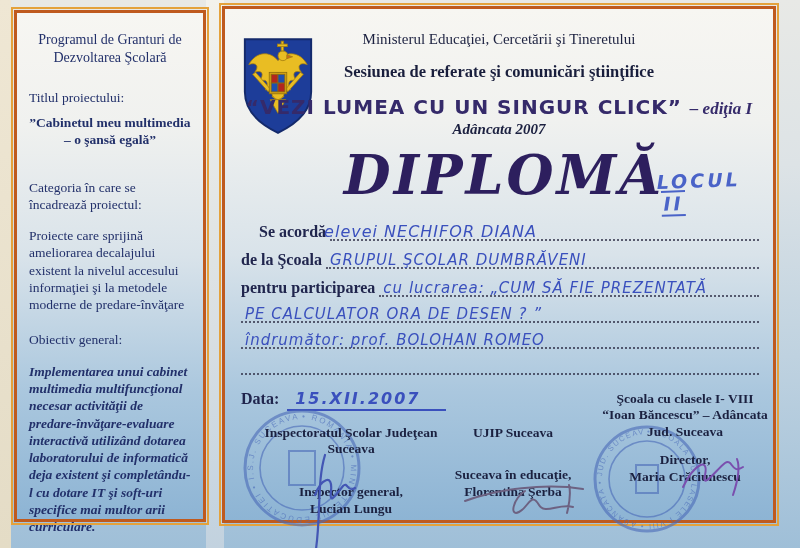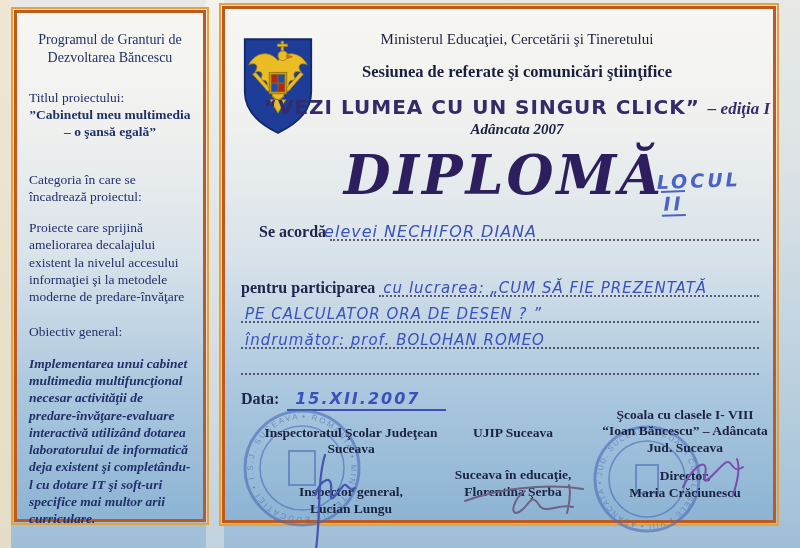--- a/index.html
+++ b/index.html
@@ -19,28 +19,28 @@
     background:linear-gradient(180deg,#f7f6f2 0%,#f0f1ef 22%,#d9e3ea 48%,#aac7de 75%,#8db4d4 100%);
     box-sizing:border-box;
   }
   #left-panel{left:14px;top:10px;width:192px;height:512px;padding:18px 12px;color:#22306a;}
   #main-panel{left:222px;top:6px;width:554px;height:517px;}
 
   
   .lp-center{text-align:center;}
   .lp-p{margin:0 0 14px 0;font-size:13.5px;line-height:1.28;}
   .lp-program{font-size:14px;margin-bottom:22px;}
-  .lp-label{margin-bottom:0;}
+  .lp-label{margin-bottom:8px;}
   .lp-title{font-weight:bold;margin-bottom:30px;}
   .lp-cat-text{margin-bottom:18px;}
   .lp-objective{font-style:italic;font-weight:bold;margin-bottom:18px;}
 
   
   .coa{position:absolute;left:14px;top:26px;width:78px;height:102px;}
-  .hdr{position:absolute;left:0;width:100%;text-align:center;color:#1c2140;margin-left:18px;}
+  .hdr{position:absolute;left:0;width:100%;text-align:center;color:#1c2140;}
   .hdr-ministry{top:22px;font-size:15px;}
   .hdr-session{top:53px;font-size:16.5px;font-weight:bold;color:#191e3c;}
   .hdr-event{top:86px;font-size:20px;font-weight:bold;color:#352a6a;font-family:"DejaVu Sans",sans-serif;letter-spacing:1px;}
   .hdr-event .ed{font-family:"Liberation Serif",serif;font-style:italic;font-weight:600;font-size:17px;letter-spacing:0;}
   .hdr-location{top:112px;font-size:15px;font-weight:bold;font-style:italic;color:#1c2140;}
 
   .diploma-title{
     position:absolute;top:134px;left:0;width:100%;text-align:center;
     font-family:"DejaVu Serif",serif;font-style:italic;font-weight:bold;
     font-size:54px;color:#2d1f5e;letter-spacing:3px;padding-left:10px;box-sizing:border-box;
@@ -72,34 +72,34 @@
     font-size:16px;letter-spacing:2px;border-bottom:2px solid #3a50bd;padding:0 26px 1px 8px;margin-left:4px;
   }
 
   
   .sigcol{position:absolute;text-align:center;color:#1b2140;z-index:2;}
   .sig-org{font-weight:bold;font-size:13.5px;line-height:1.22;margin-bottom:0;}
   .sig-role{font-weight:bold;font-size:13.5px;margin-top:26px;line-height:1.25;}
   .sig-name{font-weight:bold;font-size:13.5px;line-height:1.25;}
   #col1{left:18px;top:416px;width:216px;}
   #col2{left:224px;top:416px;width:128px;}
-  #col3{left:372px;top:398px;width:176px;}
+  #col3{left:372px;top:382px;width:176px;}
   #col3 .sig-role{margin-top:12px;}
 
   .stamp{position:absolute;z-index:1;opacity:.6;}
   .signature{position:absolute;z-index:3;}
 </style>
 </head>
 <body>
 
 <div class="scan-edge"></div>
 <div class="fold-gap"></div>
 
 <div class="panel" id="left-panel">
-  <p class="lp-p lp-center lp-program">Programul de Granturi de Dezvoltarea Băncescu</p>
+  <p class="lp-p lp-center lp-program">Programul de Granturi de Dezvoltarea Şcolară</p>
   <p class="lp-p lp-label">Titlul proiectului:</p>
   <p class="lp-p lp-center lp-title">”Cabinetul meu multimedia – o şansă egală”</p>
   <p class="lp-p">Categoria în care se încadrează proiectul:</p>
   <p class="lp-p lp-cat-text">Proiecte care sprijină ameliorarea decalajului existent la nivelul accesului informaţiei şi la metodele moderne de predare-învăţare</p>
   <p class="lp-p">Obiectiv general:</p>
   <p class="lp-p lp-objective">Implementarea unui cabinet multimedia multifuncţional necesar activităţii de predare-învăţare-evaluare interactivă utilizând dotarea laboratorului de informatică deja existent şi completându-l cu dotare IT şi soft-uri specifice mai multor arii curriculare.</p>
 
 </div>
 
 <div class="panel" id="main-panel">
@@ -139,20 +139,26 @@
     <span>LOCUL</span>
     <span class="numeral">II</span>
   </div>
 
   <div class="bodyline" style="top:206px;">
     <span class="bl-printed indent">Se acordă</span>
     <span class="bl-rule">
       <span class="hw" style="left:-6px;font-size:16px;">elevei  NECHIFOR  DIANA</span>
     </span>
   </div>
+  <div class="bodyline" style="top:234px;">
+    <span class="bl-printed">de la Şcoala</span>
+    <span class="bl-rule">
+      <span class="hw">GRUPUL  ŞCOLAR  DUMBRĂVENI</span>
+    </span>
+  </div>
   <div class="bodyline" style="top:262px;">
     <span class="bl-printed">pentru participarea</span>
     <span class="bl-rule">
       <span class="hw">cu lucrarea: „CUM  SĂ  FIE  PREZENTATĂ</span>
     </span>
   </div>
   <div class="bodyline" style="top:288px;">
     <span class="bl-rule">
       <span class="hw">PE  CALCULATOR  ORA  DE  DESEN ? ”</span>
     </span>

